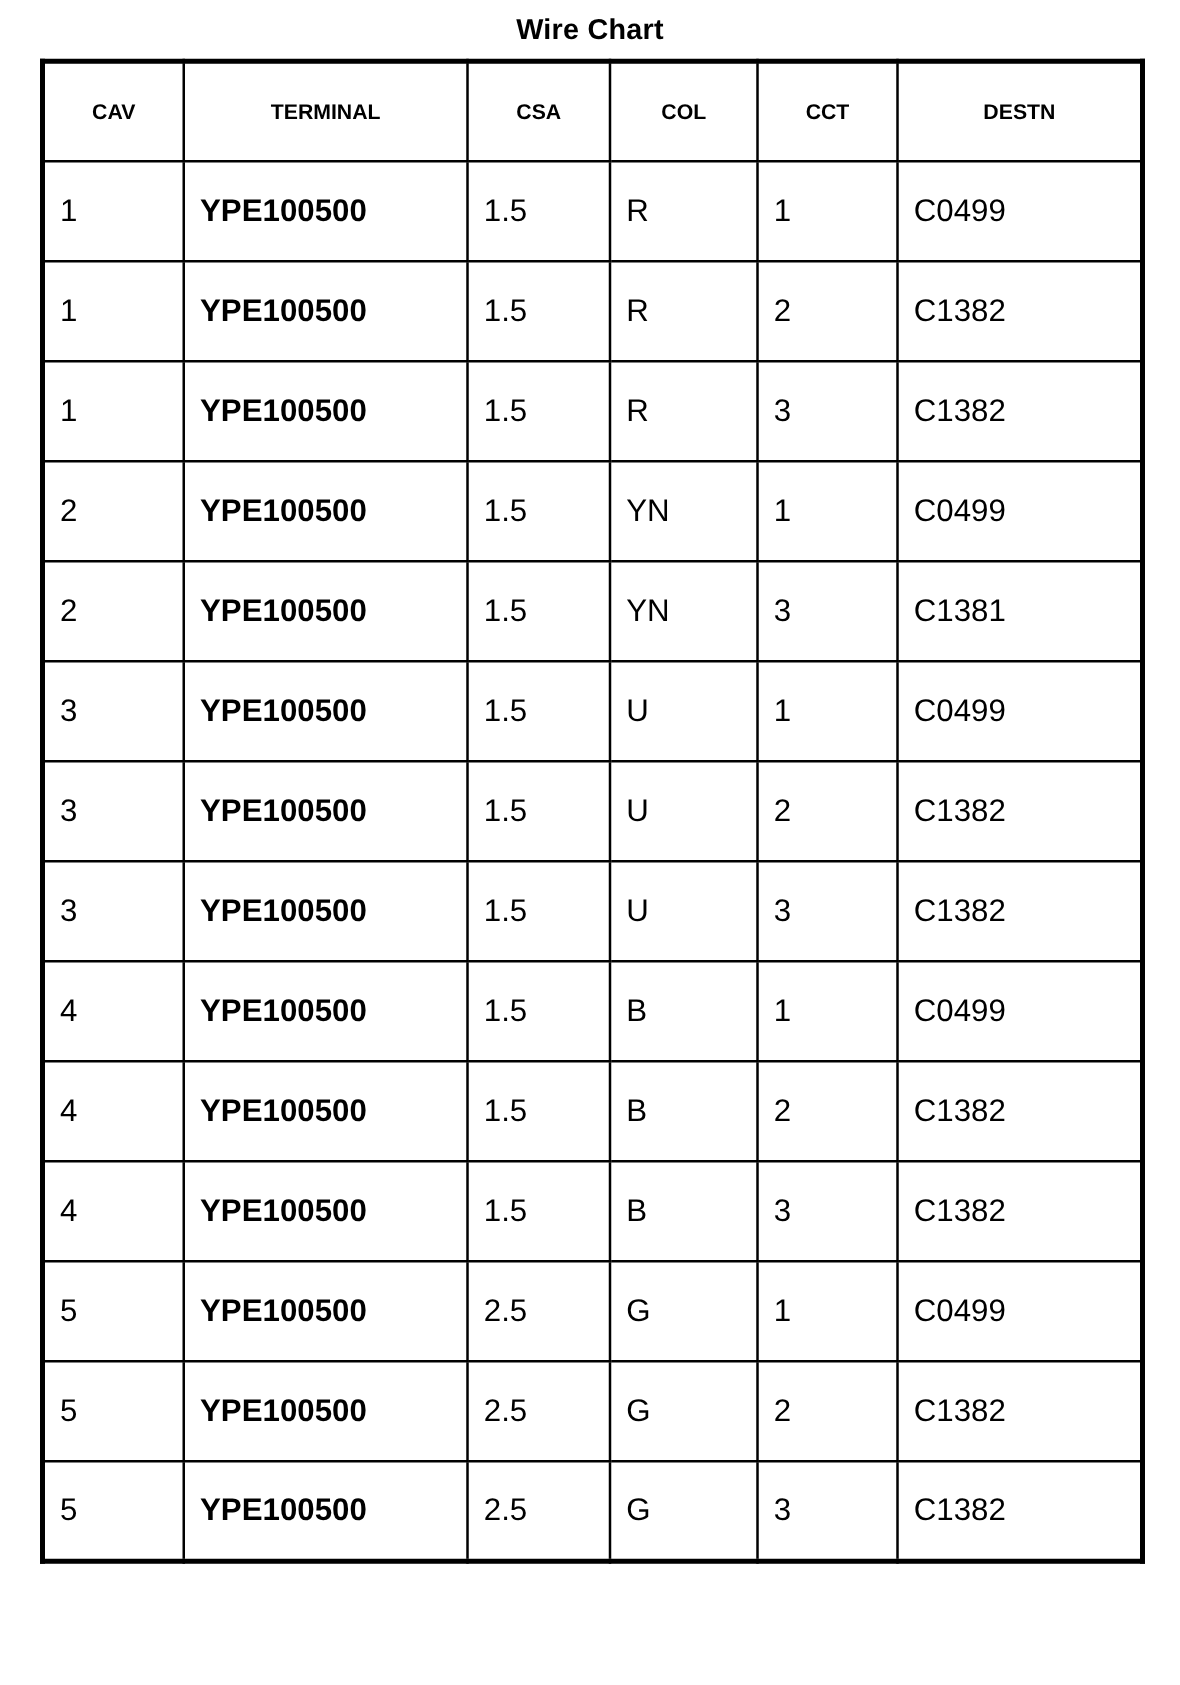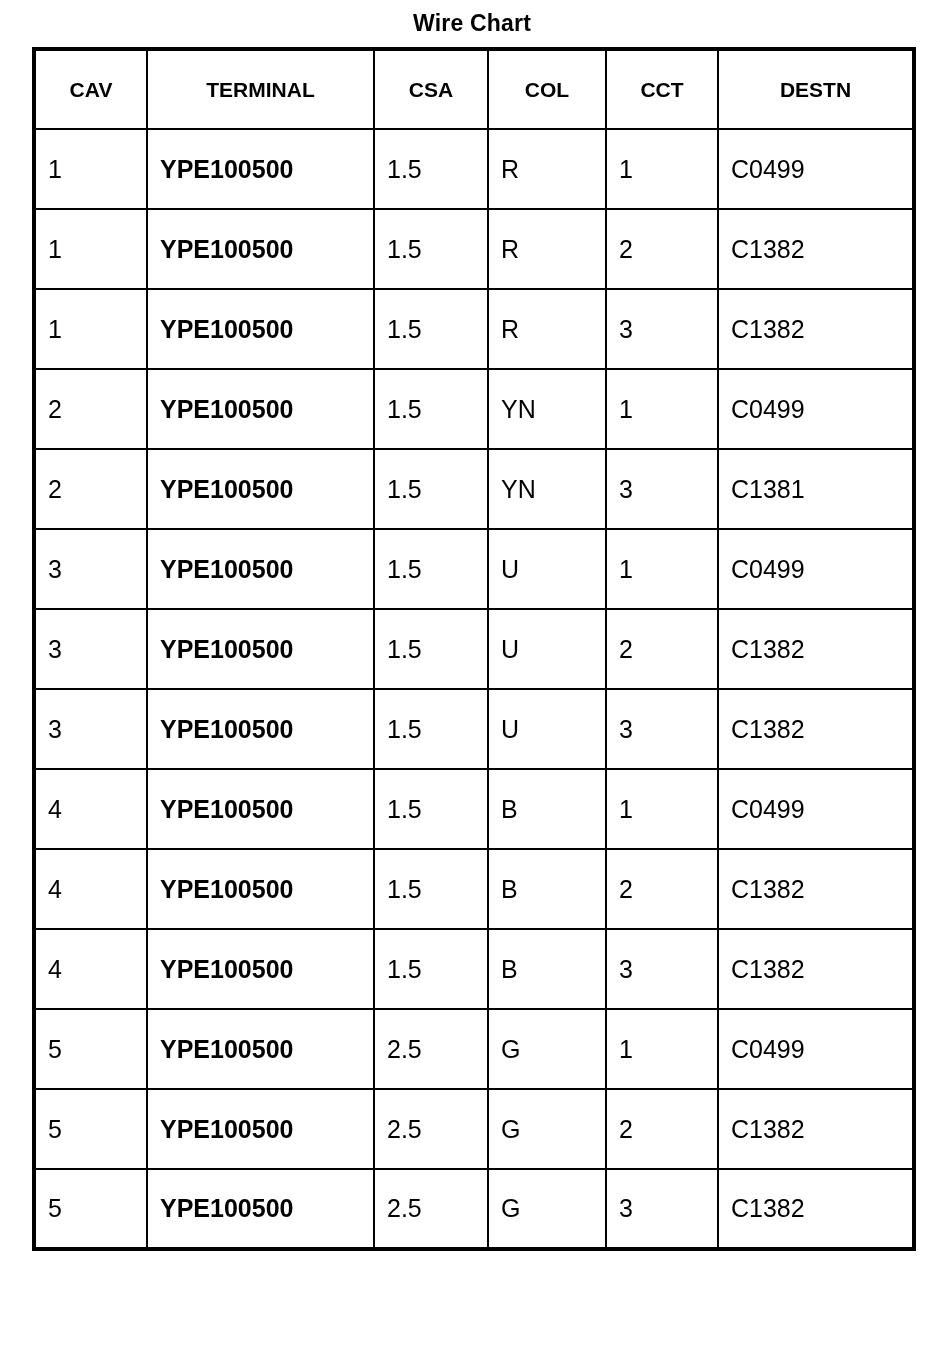--- a/index.html
+++ b/index.html
@@ -45,21 +45,21 @@
     height: 80px;
     padding: 0 12px;
     box-sizing: border-box;
     vertical-align: middle;
     text-align: left;
     white-space: nowrap;
     overflow: hidden;
   }
   table.wire-chart th {
     font-weight: bold;
-    font-size: 21px;
+    font-size: 17px;
     text-align: center;
   }
   
   col.c-cav      { width: 113px; }
   col.c-terminal { width: 227px; }
   col.c-csa      { width: 114px; }
   col.c-col      { width: 118px; }
   col.c-cct      { width: 112px; }
   col.c-destn    { width: 196px; }
 

